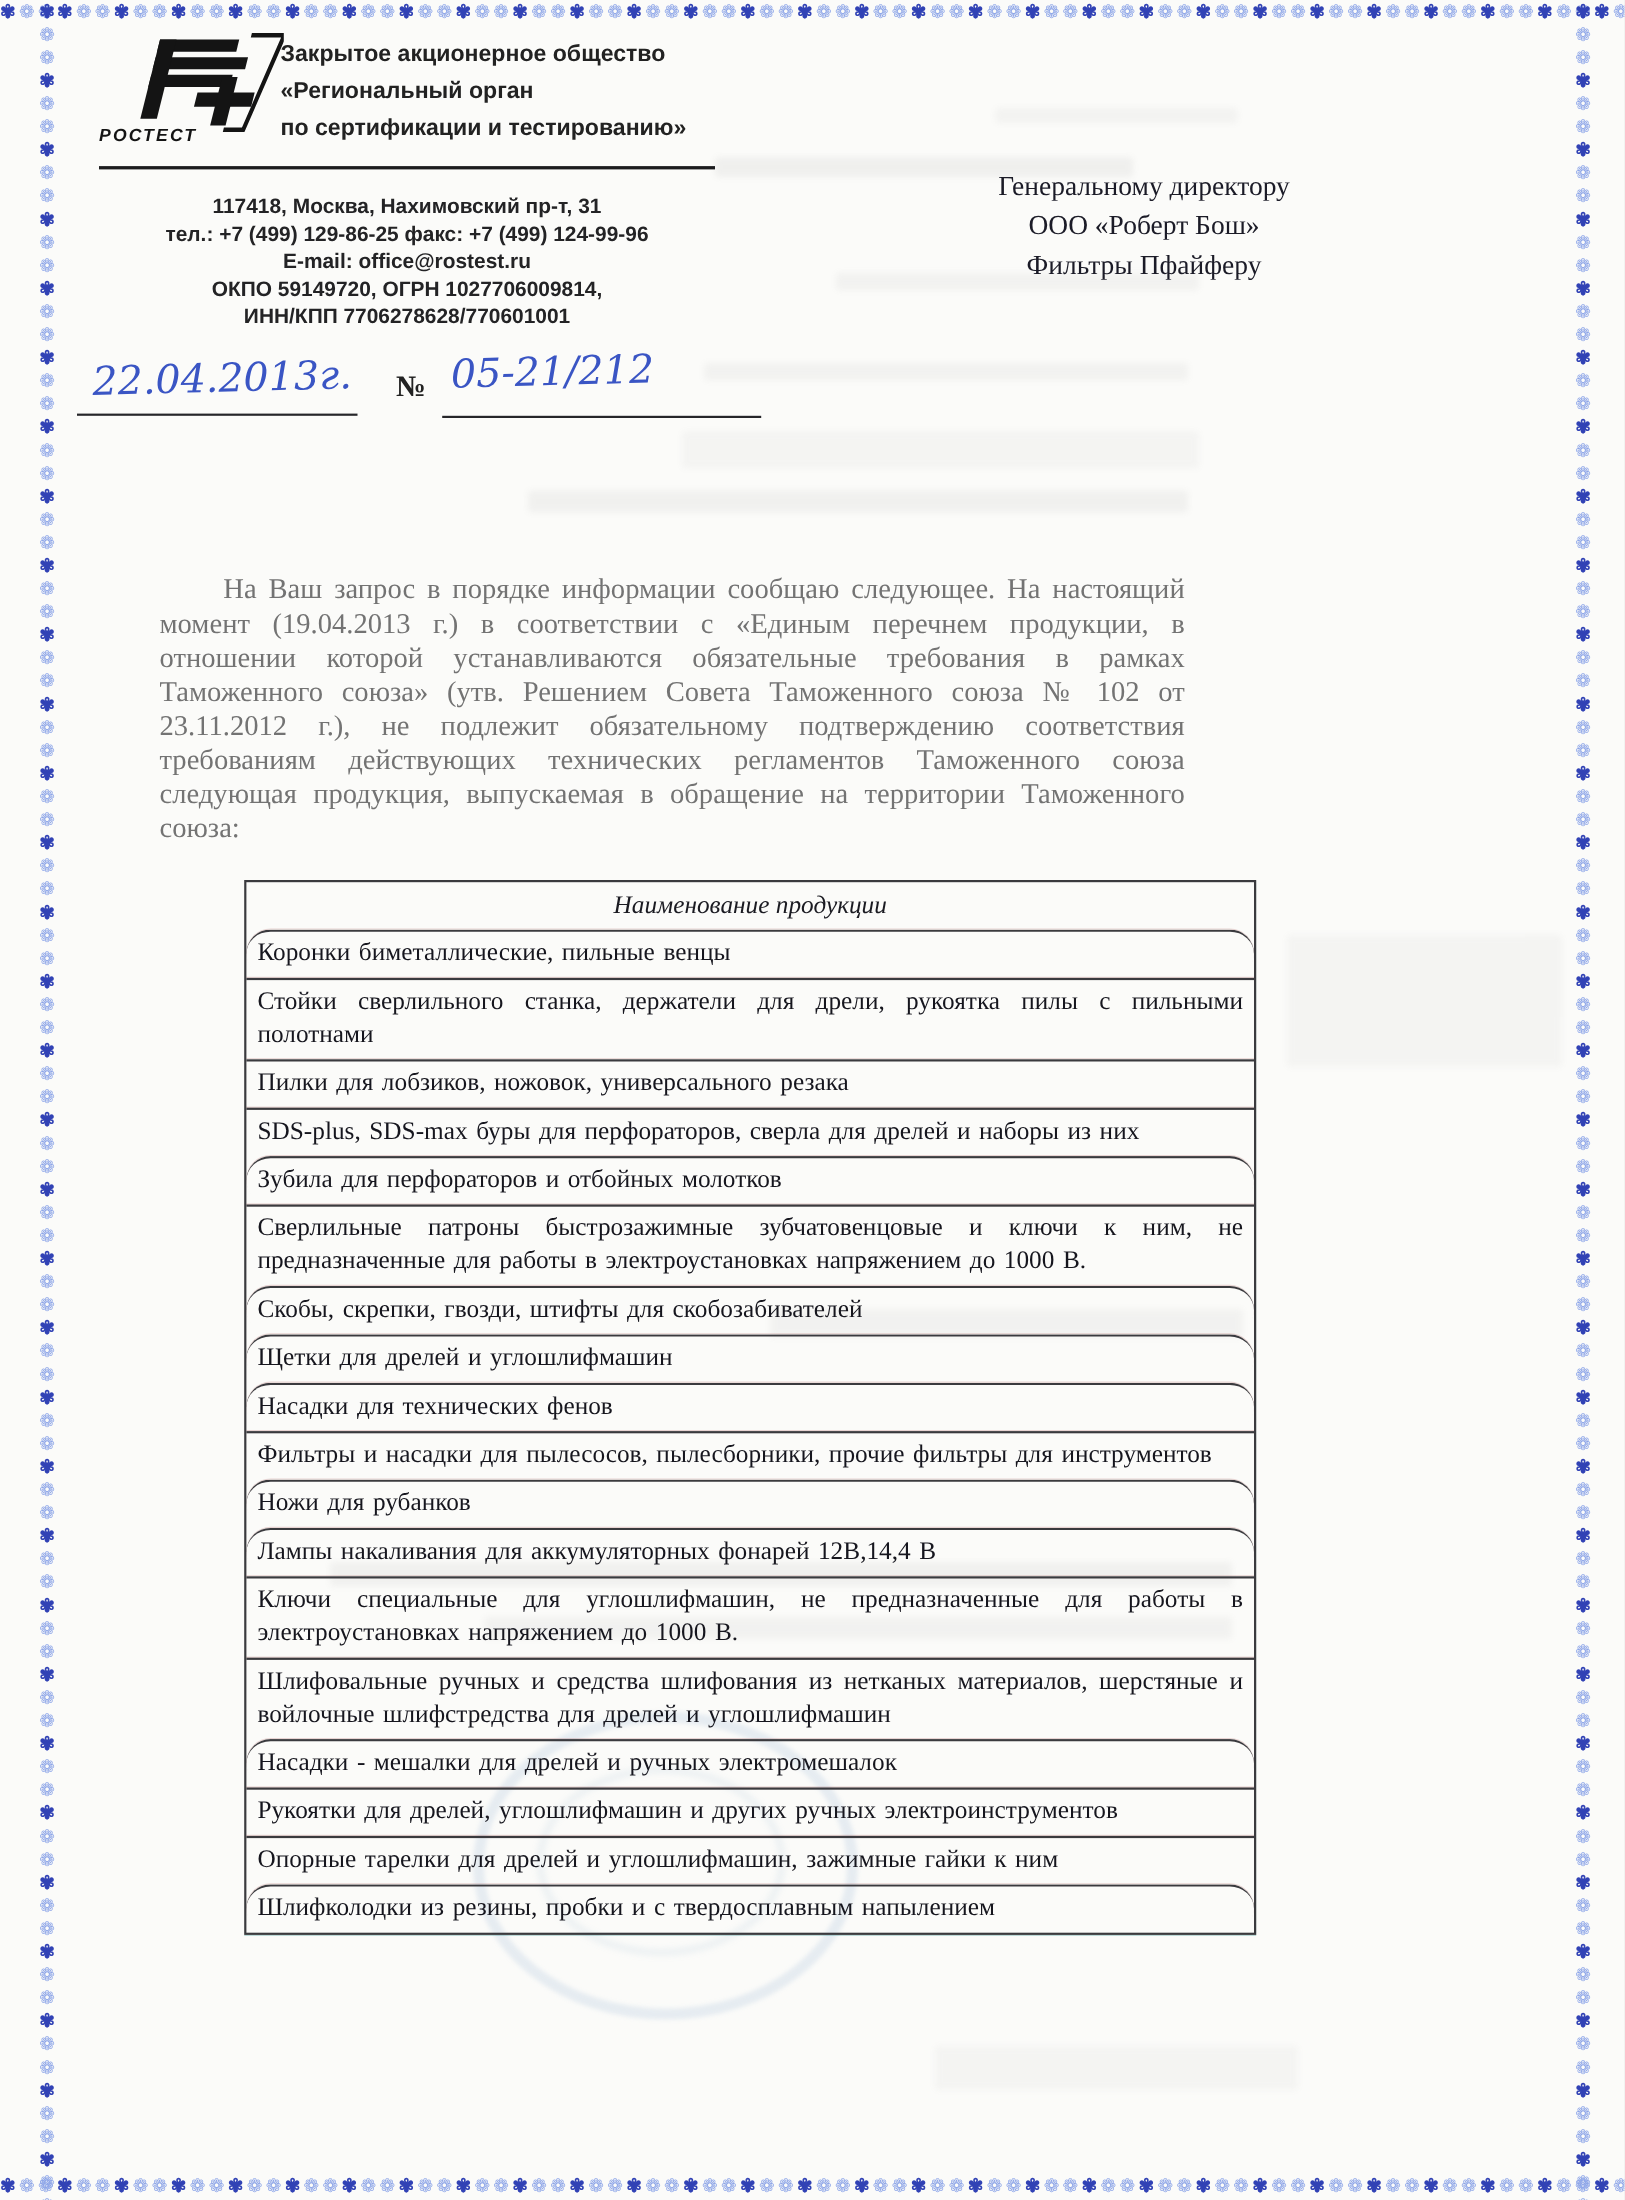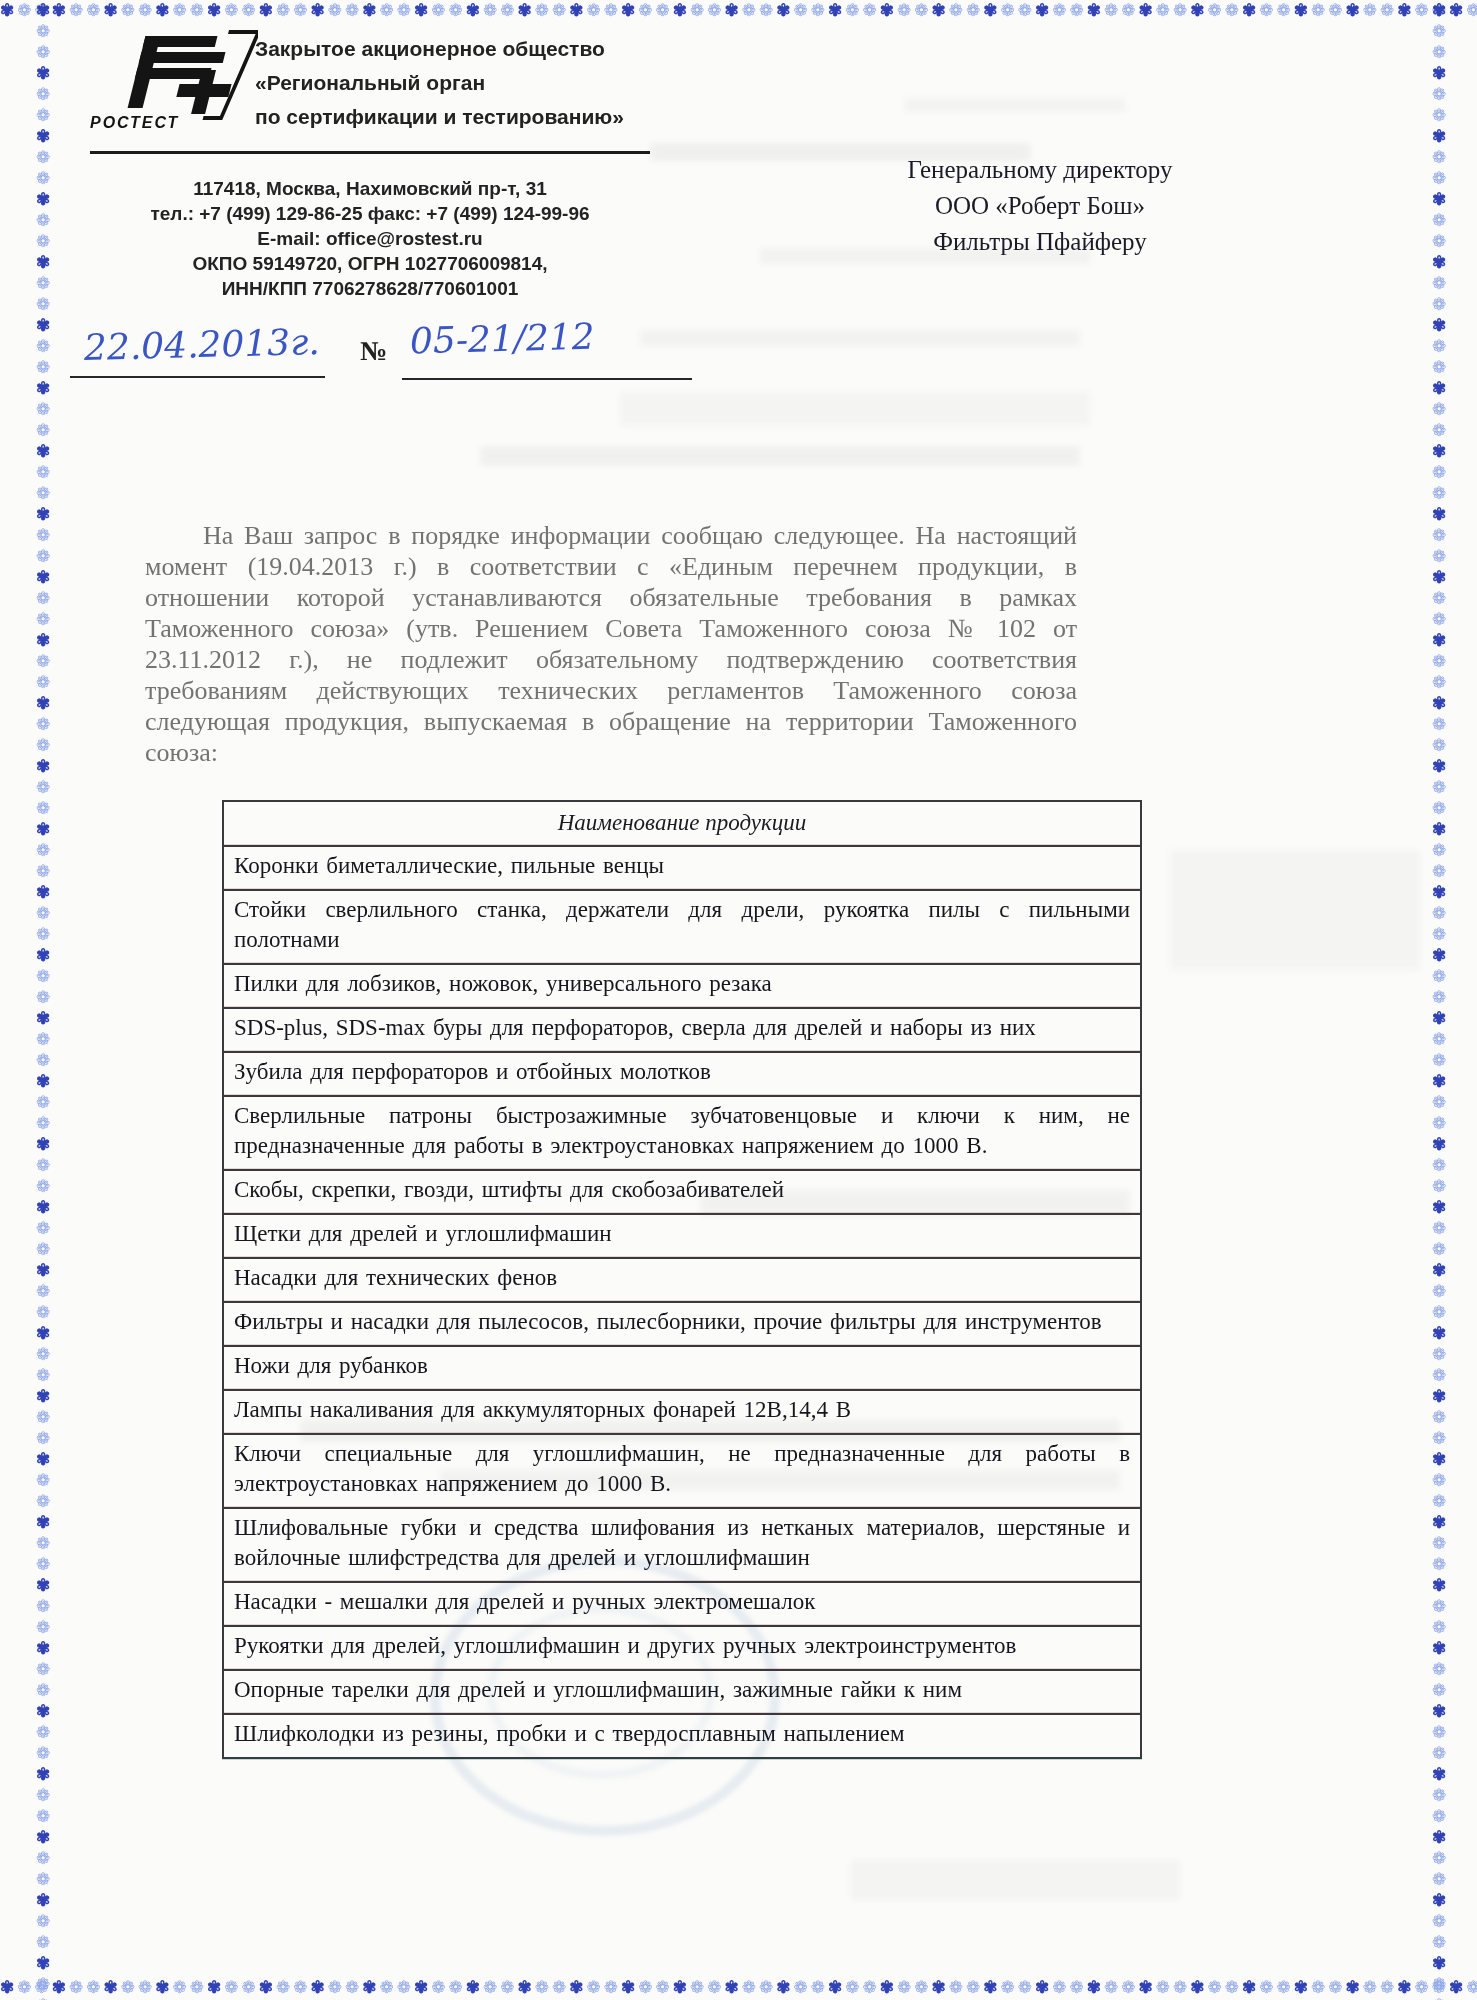--- a/index.html
+++ b/index.html
@@ -63,21 +63,21 @@
   }
   .t-head{
     text-align:center;font-style:italic;font-size:23px;padding:8px 6px 9px;
     color:#1b1b22;
   }
   .t-row{
     border-top:2px solid #3a3a3e;padding:4px 10px 8px;
     font-size:23px;line-height:30px;text-align:justify;word-spacing:2px;color:#16161e;
     box-shadow:0 -1px 0 rgba(150,40,40,.18);
   }
-  .t-row.roomy{}
+  .t-row.roomy{border-radius:29px;}
 
   
   .bleed{position:absolute;background:#8d8d8d;opacity:.10;filter:blur(3px);border-radius:3px;}
   .stamp-ghost{
     position:absolute;left:430px;top:1556px;width:330px;height:260px;border-radius:50%;
     border:10px solid rgba(95,140,195,.13);filter:blur(2px);
   }
   .stamp-ghost-inner{
     position:absolute;left:488px;top:1606px;width:214px;height:160px;border-radius:50%;
     border:6px solid rgba(95,150,190,.10);filter:blur(3px);
@@ -163,21 +163,21 @@
         <div class="t-row">SDS-plus, SDS-max буры для перфораторов, сверла для дрелей и наборы из них</div>
         <div class="t-row roomy">Зубила для перфораторов и отбойных молотков</div>
         <div class="t-row">Сверлильные патроны быстрозажимные зубчатовенцовые и ключи к ним, не предназначенные для работы в электроустановках напряжением до 1000 В.</div>
         <div class="t-row roomy">Скобы, скрепки, гвозди, штифты для скобозабивателей</div>
         <div class="t-row roomy">Щетки для дрелей и углошлифмашин</div>
         <div class="t-row roomy">Насадки для технических фенов</div>
         <div class="t-row">Фильтры и насадки для пылесосов, пылесборники, прочие фильтры для инструментов</div>
         <div class="t-row roomy">Ножи для рубанков</div>
         <div class="t-row roomy">Лампы накаливания для аккумуляторных фонарей 12В,14,4 В</div>
         <div class="t-row">Ключи специальные для углошлифмашин, не предназначенные для работы в электроустановках напряжением до 1000 В.</div>
-        <div class="t-row">Шлифовальные губки и средства шлифования из нетканых материалов, шерстяные и войлочные шлифстредства для дрелей и углошлифмашин</div>
+        <div class="t-row">Шлифовальные ручных и средства шлифования из нетканых материалов, шерстяные и войлочные шлифстредства для дрелей и углошлифмашин</div>
         <div class="t-row roomy">Насадки - мешалки для дрелей и ручных электромешалок</div>
         <div class="t-row">Рукоятки для дрелей, углошлифмашин и других ручных электроинструментов</div>
         <div class="t-row">Опорные тарелки для дрелей и углошлифмашин, зажимные гайки к ним</div>
         <div class="t-row roomy">Шлифколодки из резины, пробки и  с твердосплавным напылением</div>
       </div>
   </div>
 
 </div>
 
 </body></html>

